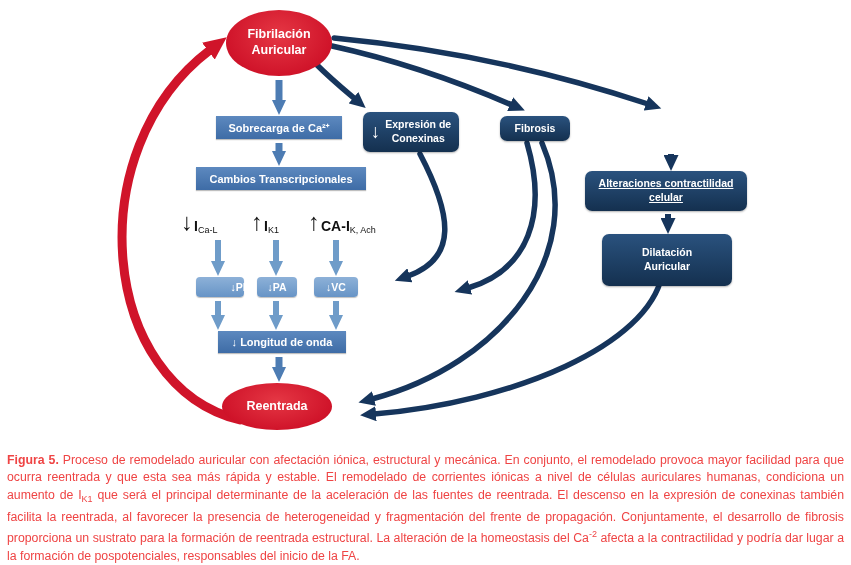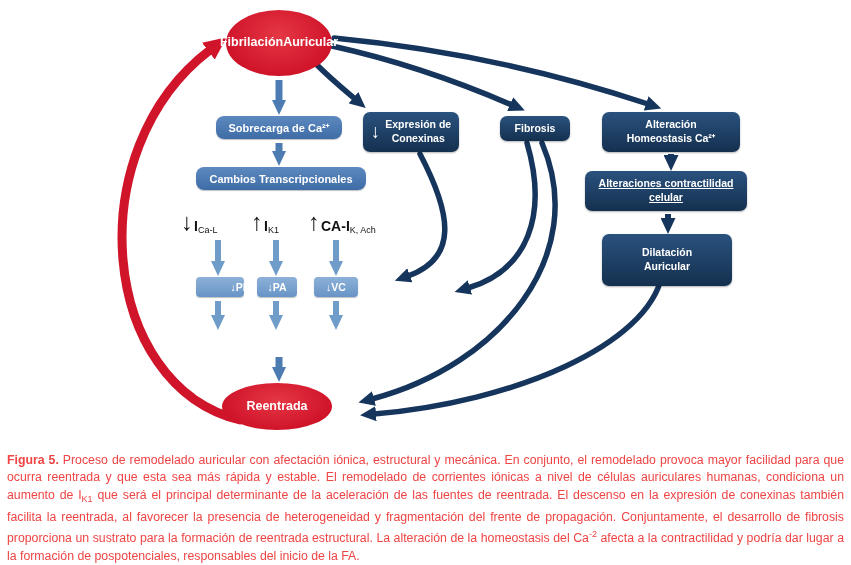--- a/index.html
+++ b/index.html
@@ -1,21 +1,21 @@
 <!DOCTYPE html>
 <html><head>
 <meta charset="utf-8">
 <style>
   html,body{margin:0;padding:0;background:#ffffff;}
   body{width:851px;height:565px;overflow:hidden;font-family:"Liberation Sans",sans-serif;position:relative;}
   .diagram{position:relative;width:851px;height:452px;}
   .arrows{position:absolute;left:0;top:0;}
   .node{position:absolute;display:flex;align-items:center;justify-content:center;color:#fff;font-weight:bold;text-align:center;box-sizing:border-box;}
-  .ellipse{border-radius:50%;background:radial-gradient(ellipse at 50% 38%,#e53744 0%,#d0142a 70%,#b90f22 100%);font-size:12.5px;line-height:1.25;}
-  .box{background:linear-gradient(180deg,#5d89bf 0%,#3e6ca6 100%);border-radius:8px;font-size:11px;box-shadow:0 1px 1px rgba(0,0,0,.25);}
+  .ellipse{border-radius:50%;background:radial-gradient(ellipse at 50% 38%,#e53744 0%,#d0142a 70%,#b90f22 100%);flex-direction:column;font-size:12.5px;line-height:1.25;}
+  .box{background:linear-gradient(180deg,#5d89bf 0%,#3e6ca6 100%);border-radius:0;font-size:11px;box-shadow:0 1px 1px rgba(0,0,0,.25);}
   .small-box{background:linear-gradient(180deg,#8db1d8 0%,#6794c6 100%);border-radius:4px;font-size:10.5px;box-shadow:0 1px 1px rgba(0,0,0,.25);}
   .navy-box{background:linear-gradient(180deg,#2a527e 0%,#14304f 100%);border-radius:7px;font-size:10.5px;line-height:1.3;box-shadow:0 1px 2px rgba(0,0,0,.3);}
   .navy-box .big-arrow{font-size:19px;font-weight:bold;margin-right:5px;}
   .ion{position:absolute;display:flex;align-items:flex-end;color:#111;font-weight:bold;height:32px;}
   .ion .ion-arrow{font-size:24px;line-height:26px;font-weight:normal;margin-right:1px;}
   .ion .ion-main{font-size:14px;line-height:18px;}
   .ion sub{font-size:9px;font-weight:normal;line-height:10px;}
   .caption{position:absolute;left:7px;right:7px;top:452px;color:#ef4444;font-size:12.3px;line-height:17.4px;text-align:justify;}
   .caption b{font-weight:bold;}
   .caption sub{font-size:9px;}
@@ -99,37 +99,37 @@
   <div class="node small-box" style="left:196px;top:277px;width:45px;height:20px;padding-left:48px;">
     <span>↓PRE</span>
   </div>
   <div class="node small-box" style="left:257px;top:277px;width:40px;height:20px;">
     <span>↓PA</span>
   </div>
   <div class="node small-box" style="left:314px;top:277px;width:44px;height:20px;">
     <span>↓VC</span>
   </div>
 
+  <div class="node box" style="left:218px;top:331px;width:128px;height:22px;">
+    <span>↓ Longitud de onda</span>
+  </div>
 
   <div class="node ellipse" style="left:222px;top:383px;width:110px;height:47px;font-size:12.5px;">
     <span>Reentrada</span>
   </div>
 
   <div class="node navy-box" style="left:363px;top:112px;width:96px;height:40px;">
     <span class="big-arrow">↓</span>
     <span><span>Expresión de</span><br><span>Conexinas</span></span>
   </div>
 
   <div class="node navy-box" style="left:500px;top:116px;width:70px;height:25px;">
     <span>Fibrosis</span>
   </div>
 
-  <div class="node navy-box" style="left:602px;top:112px;width:138px;height:40px;">
-    <span><span>Alteración</span><br><span>Homeostasis Ca²⁺</span></span>
-  </div>
 
   <div class="node navy-box" style="left:585px;top:171px;width:162px;height:40px;text-decoration:underline;">
     <span><span>Alteraciones contractilidad</span><br><span>celular</span></span>
   </div>
 
   <div class="node navy-box" style="left:602px;top:234px;width:130px;height:52px;">
     <span><span>Dilatación</span><br><span>Auricular</span></span>
   </div>
 
 </div>

